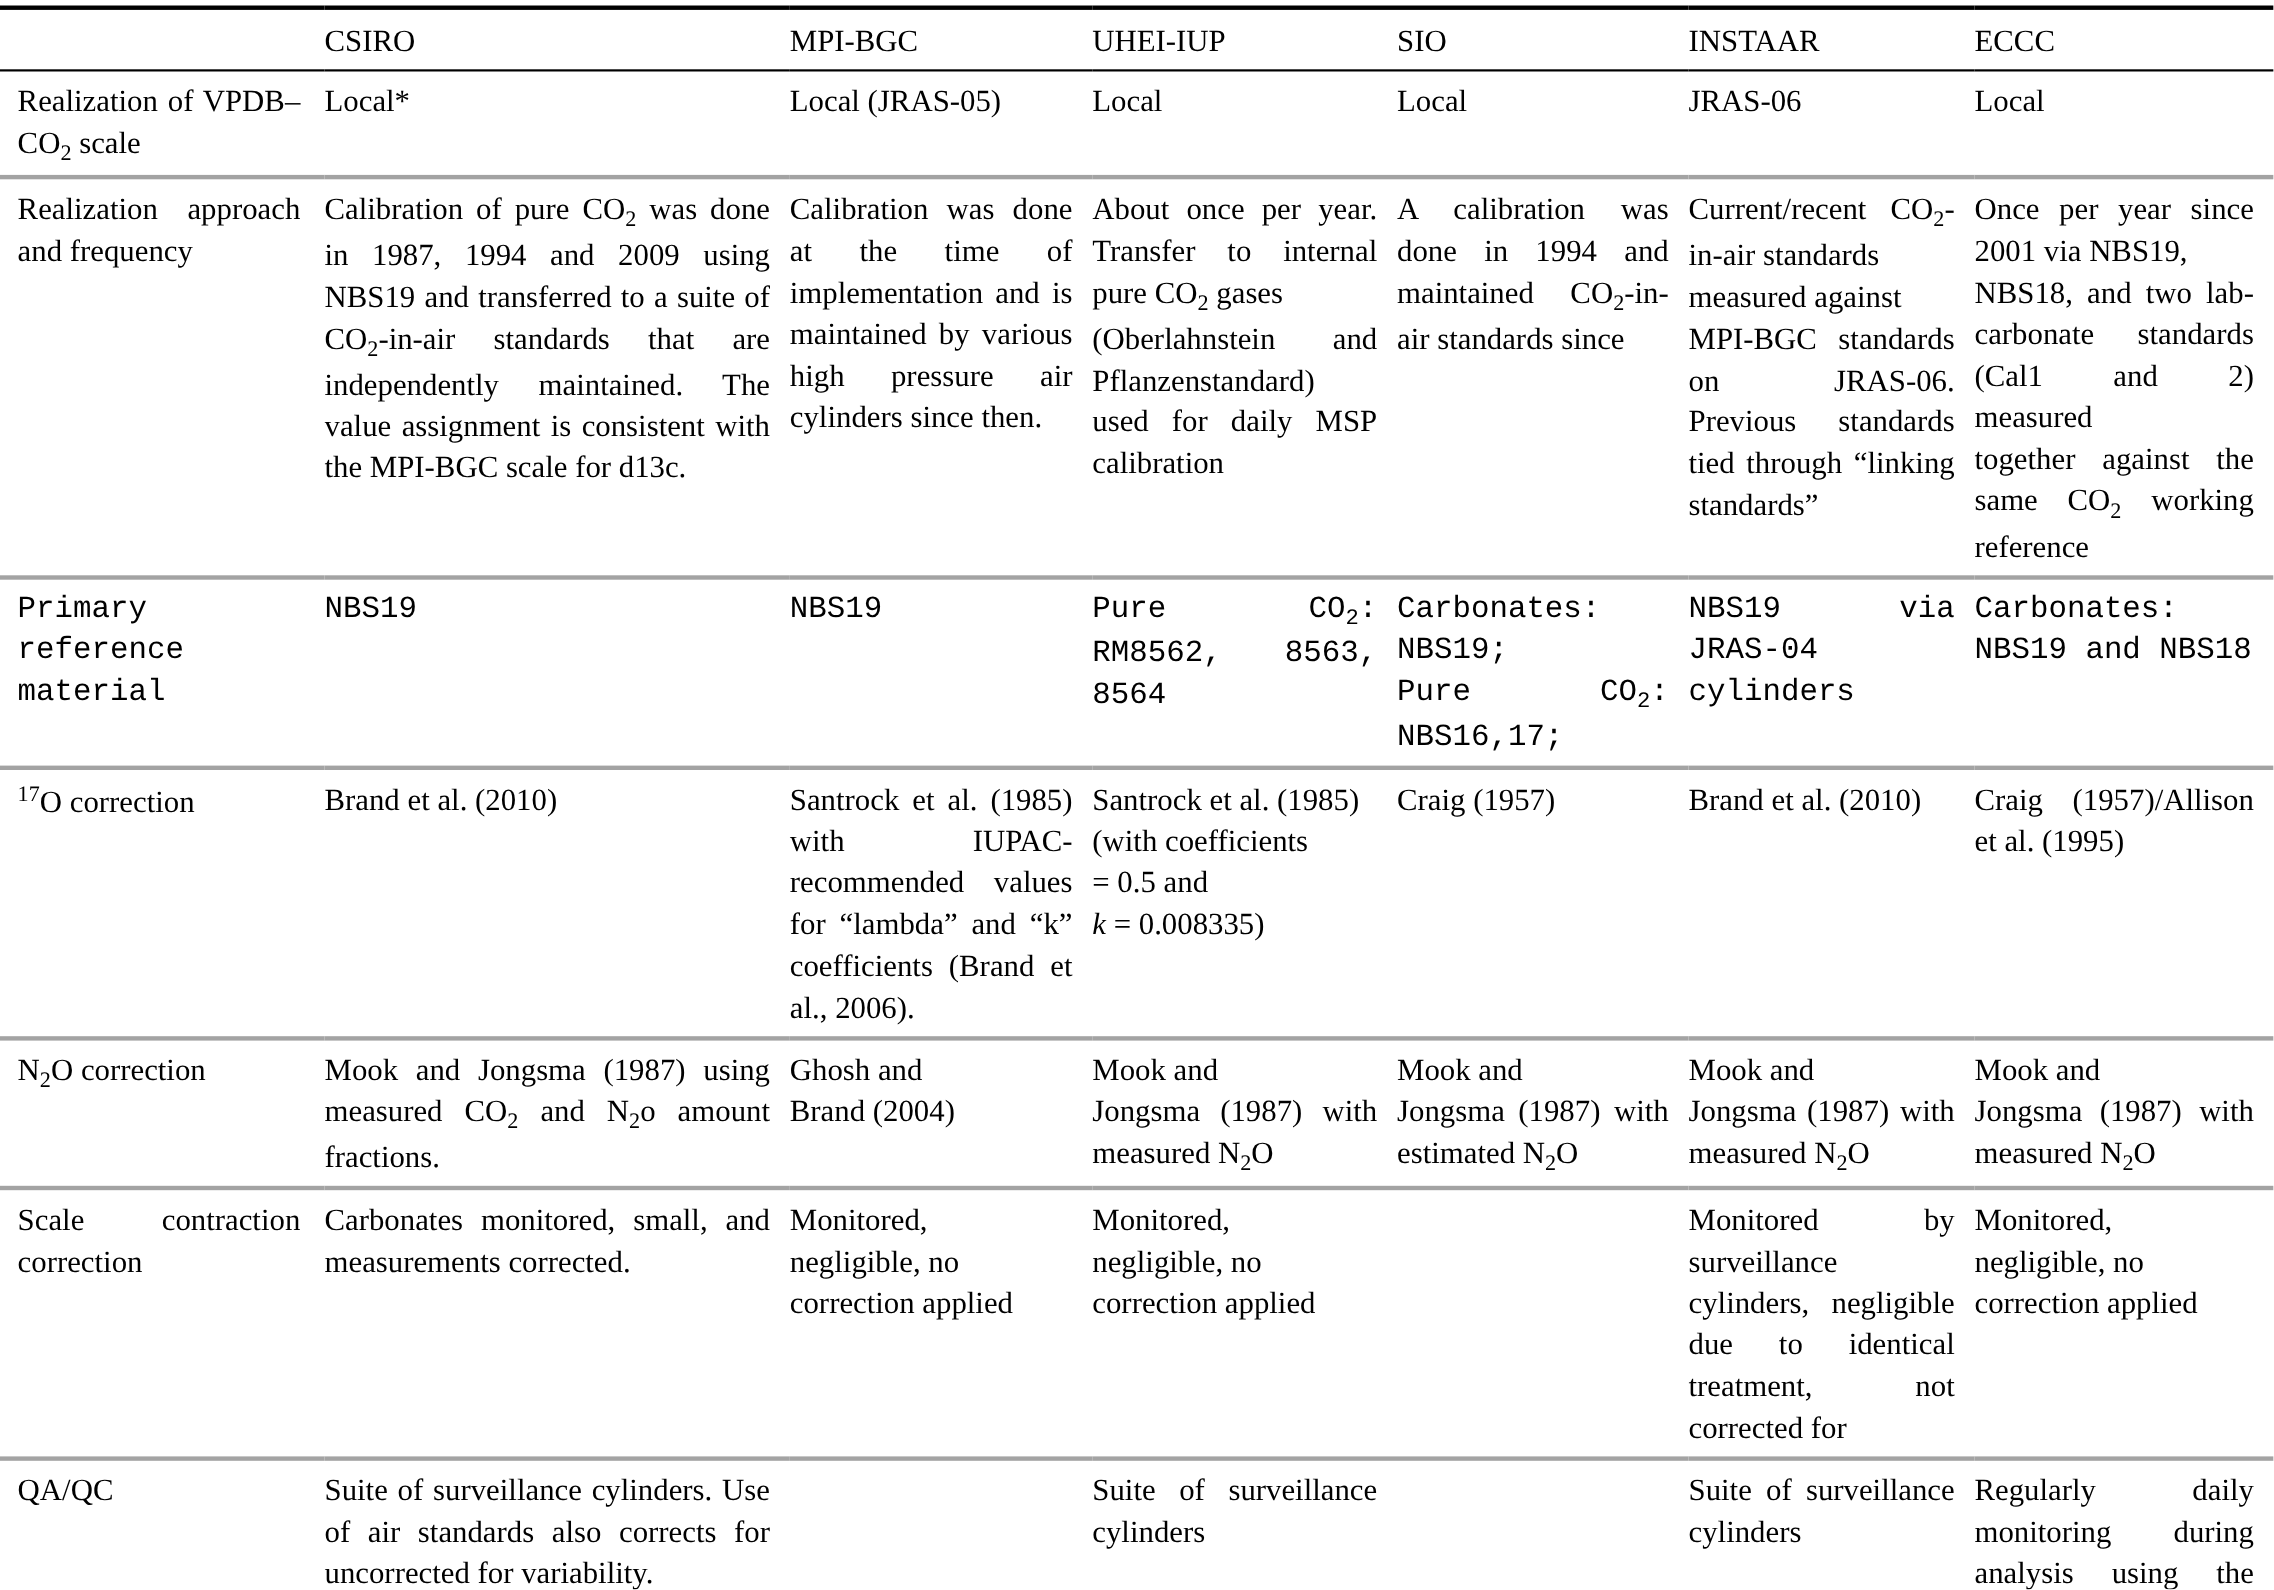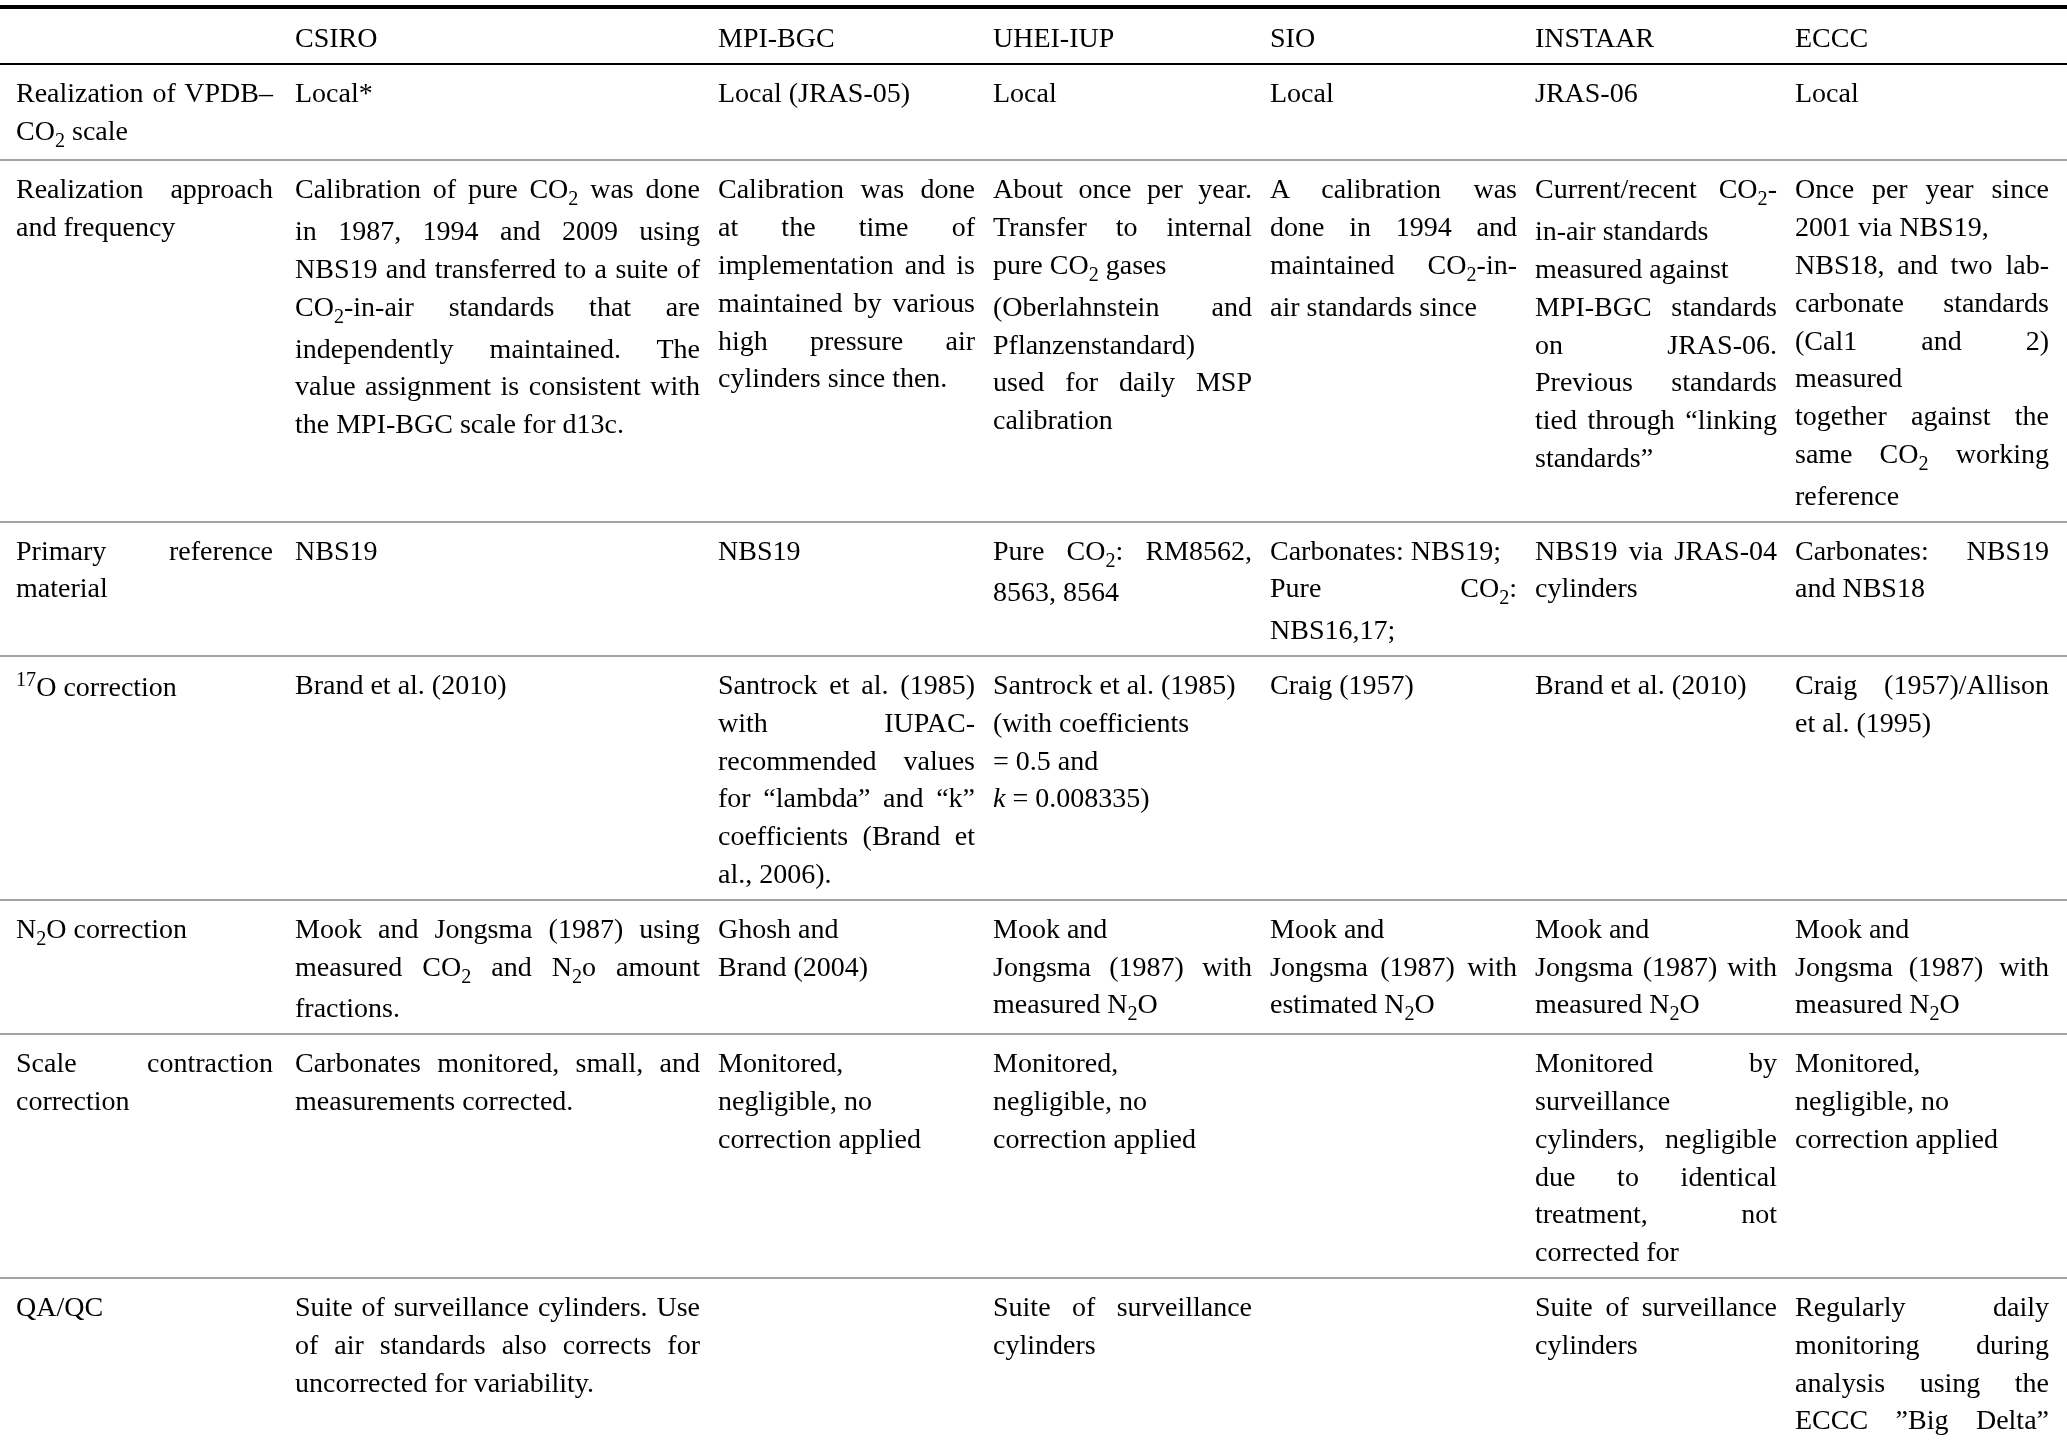--- a/index.html
+++ b/index.html
@@ -37,25 +37,25 @@
     overflow: hidden;
   }
   table.labtable thead th {
     text-align: left;
     padding-top: 10px;
   }
   table.labtable .rowlabel {
     padding-left: 16px;
     padding-right: 22px;
   }
-  table.labtable tbody tr { border-bottom: 2px solid #a3a3a3; }
+  table.labtable tbody tr { border-bottom: 4px solid #a3a3a3; }
   table.labtable tbody tr:last-child { border-bottom: none; }
   table.labtable tbody tr:nth-child(1) { height: 85px; }
   table.labtable tbody tr:nth-child(2) { height: 310px; margin-left: 32px; }
-  table.labtable tbody tr:nth-child(3) { height: 84px; }
+  table.labtable tbody tr:nth-child(3) { height: 84px; font-family: Liberation Mono, monospace; }
   table.labtable tbody tr:nth-child(4) { height: 221px; }
   table.labtable tbody tr:nth-child(5) { height: 110px; }
   table.labtable tbody tr:nth-child(6) { height: 185px; }
   table.labtable tbody tr:nth-child(7) { height: 248px; }
   table.labtable tbody tr:nth-child(8) { height: 140px; }
   sub { font-size: 72%; }
   sup { font-size: 72%; margin-top: 34px; }
 </style>
 </head>
 <body>

